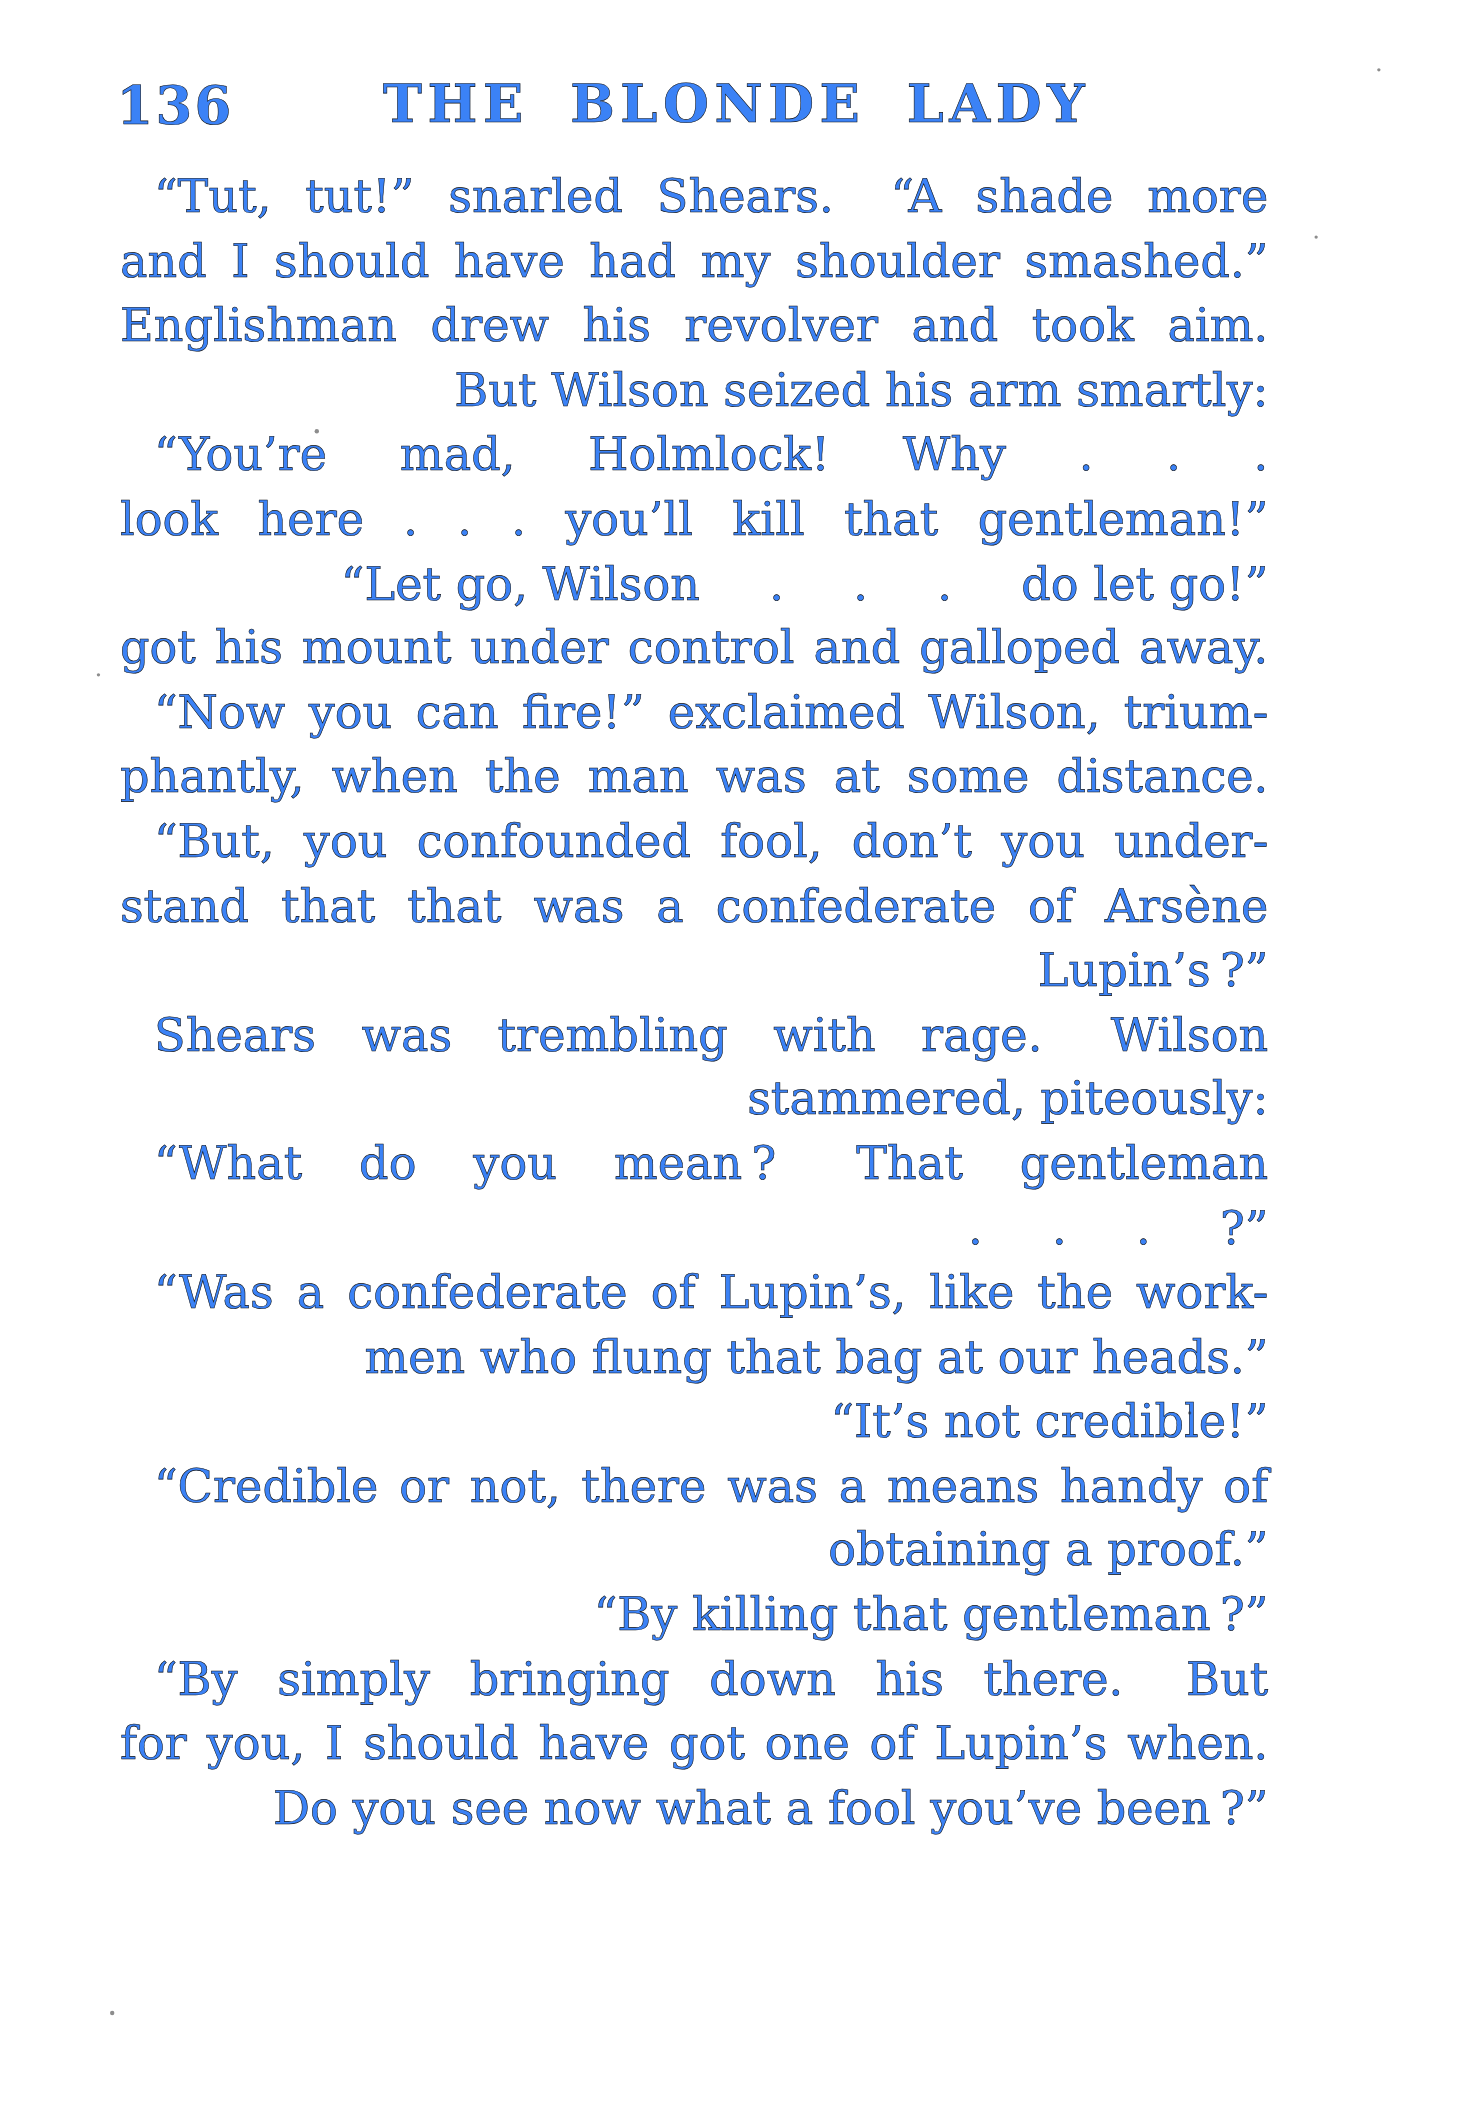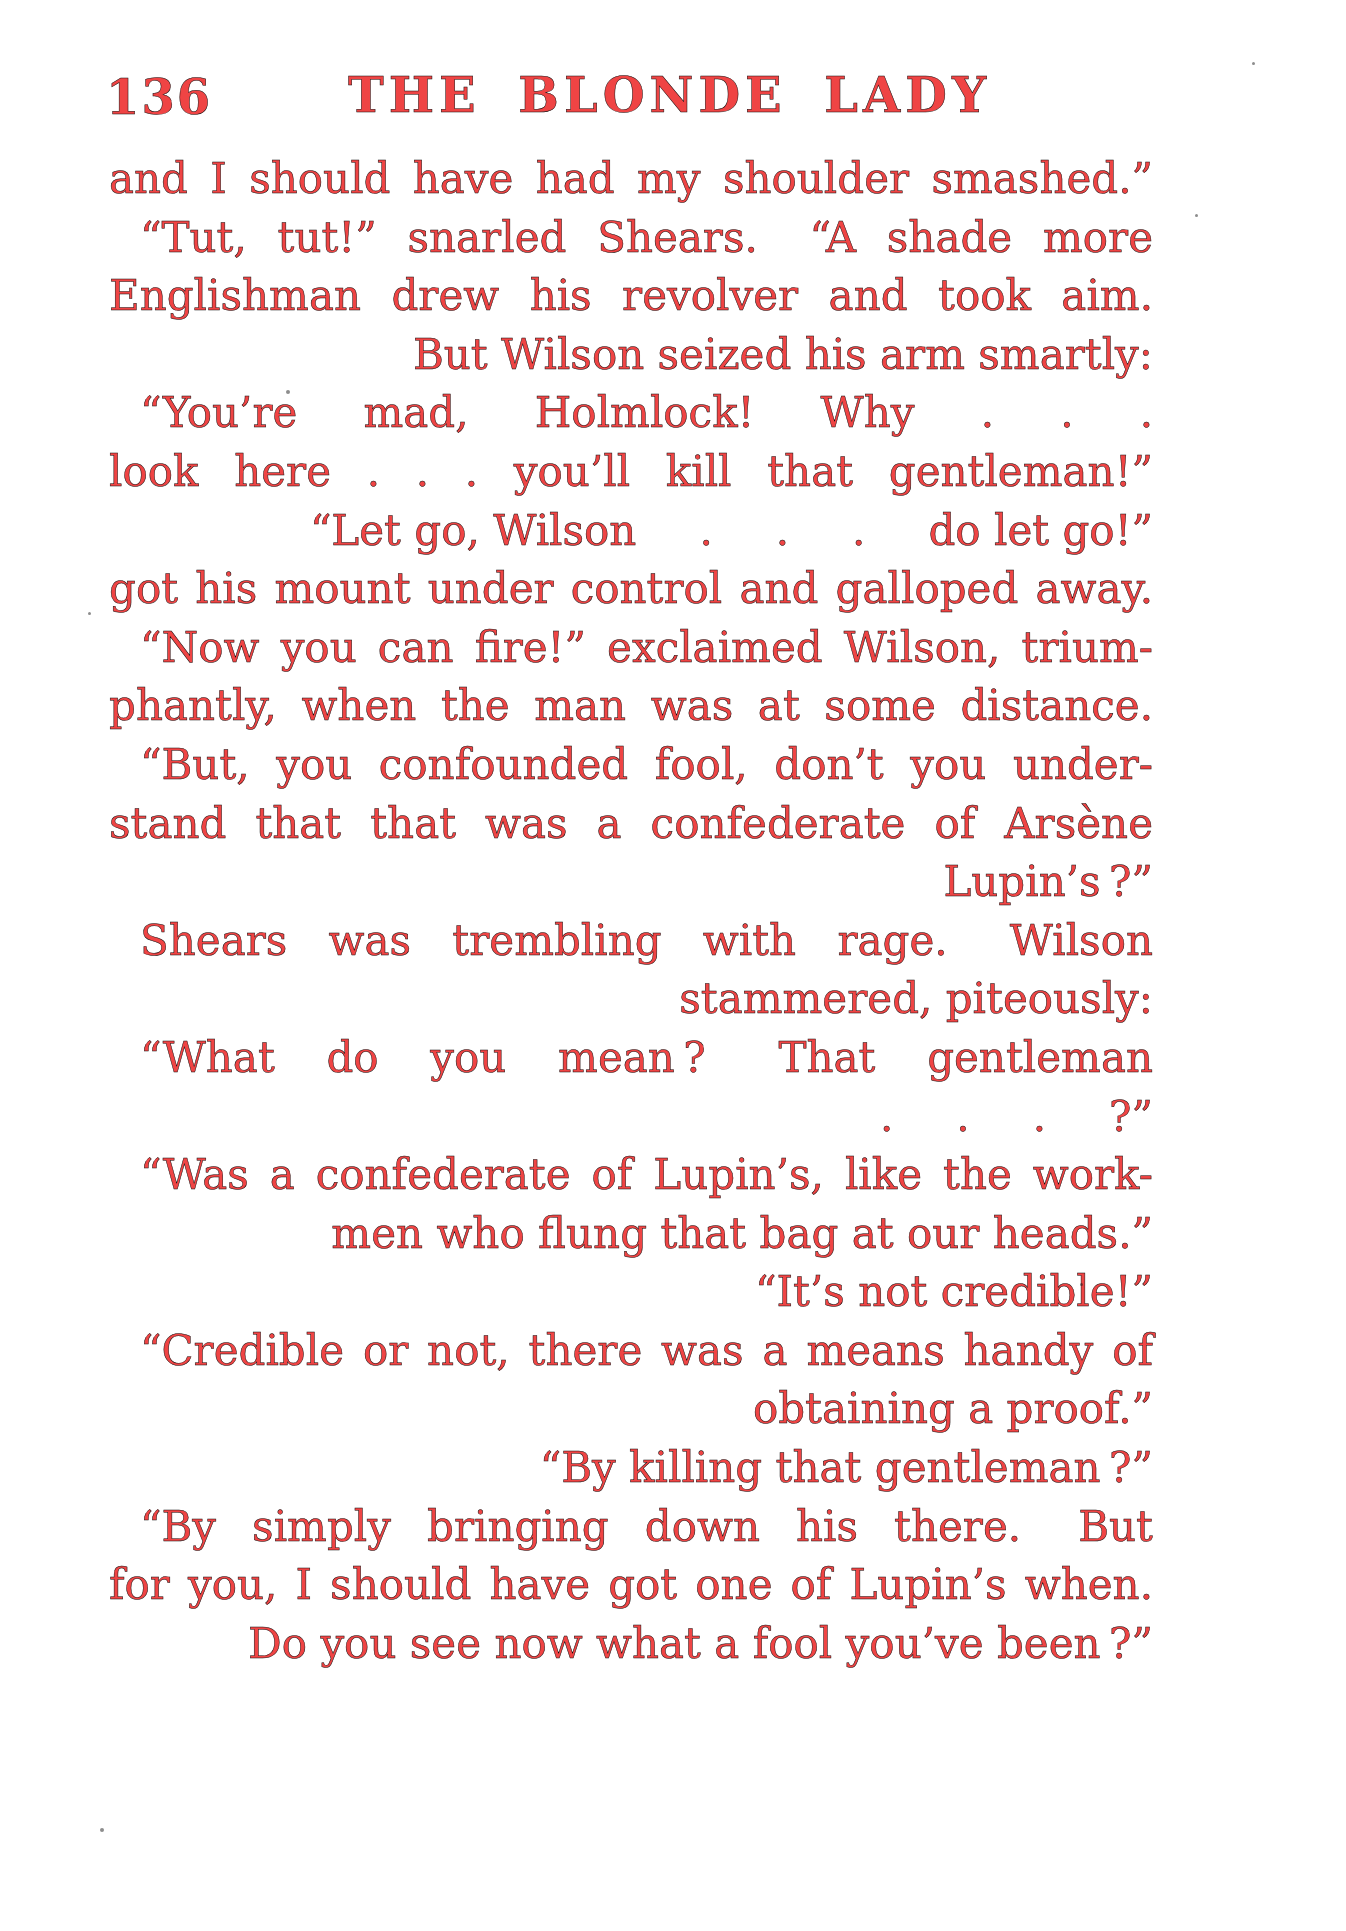--- a/index.html
+++ b/index.html
@@ -1,20 +1,20 @@
 <!DOCTYPE html>
 <html><head>
 <meta charset="utf-8">
 <style>
   html,body{margin:0;padding:0;background:#ffffff;}
   .page{
     position:relative;
     width:1346px;height:1931px;
     background:#ffffff;
-    color:#ef4444;
+    color:#3b82f6;
     font-family:"DejaVu Serif","Liberation Serif",serif;
     overflow:hidden;
     -webkit-text-stroke:0.5px #0c0c0c;
   }
   .header-row{
     position:absolute;top:70px;left:0;width:100%;height:60px;
     font-weight:700;font-size:48px;line-height:50px;
   }
   .page-number{position:absolute;left:106px;top:2px;letter-spacing:2px;}
   .page-title{position:absolute;left:348px;top:0;letter-spacing:5px;word-spacing:16px;}
@@ -31,22 +31,22 @@
 <body>
 
 <div class="page">
 
   <div class="header-row">
     <span class="page-number">136</span>
     <span class="page-title">THE BLONDE LADY</span>
   </div>
 
   <div class="text-block">
+      <div class="line indent just">“Tut, tut!” snarled Shears.  “A shade more</div>
       <div class="line just">and I should have had my shoulder smashed.”</div>
-      <div class="line indent just">“Tut, tut!” snarled Shears.  “A shade more</div>
       <div class="line just">Englishman drew his revolver and took aim.</div>
       <div class="line">But Wilson seized his arm smartly:</div>
       <div class="line indent just">“You’re mad, Holmlock! Why . . .</div>
       <div class="line just">look here . . . you’ll kill that gentleman!”</div>
       <div class="line indent">“Let go, Wilson  .  .  .  do let go!”</div>
       <div class="line just">got his mount under control and galloped away.</div>
       <div class="line indent just">“Now you can fire!” exclaimed Wilson, trium-</div>
       <div class="line just">phantly, when the man was at some distance.</div>
       <div class="line indent just">“But, you confounded fool, don’t you under-</div>
       <div class="line just">stand that that was a confederate of Arsène</div>

